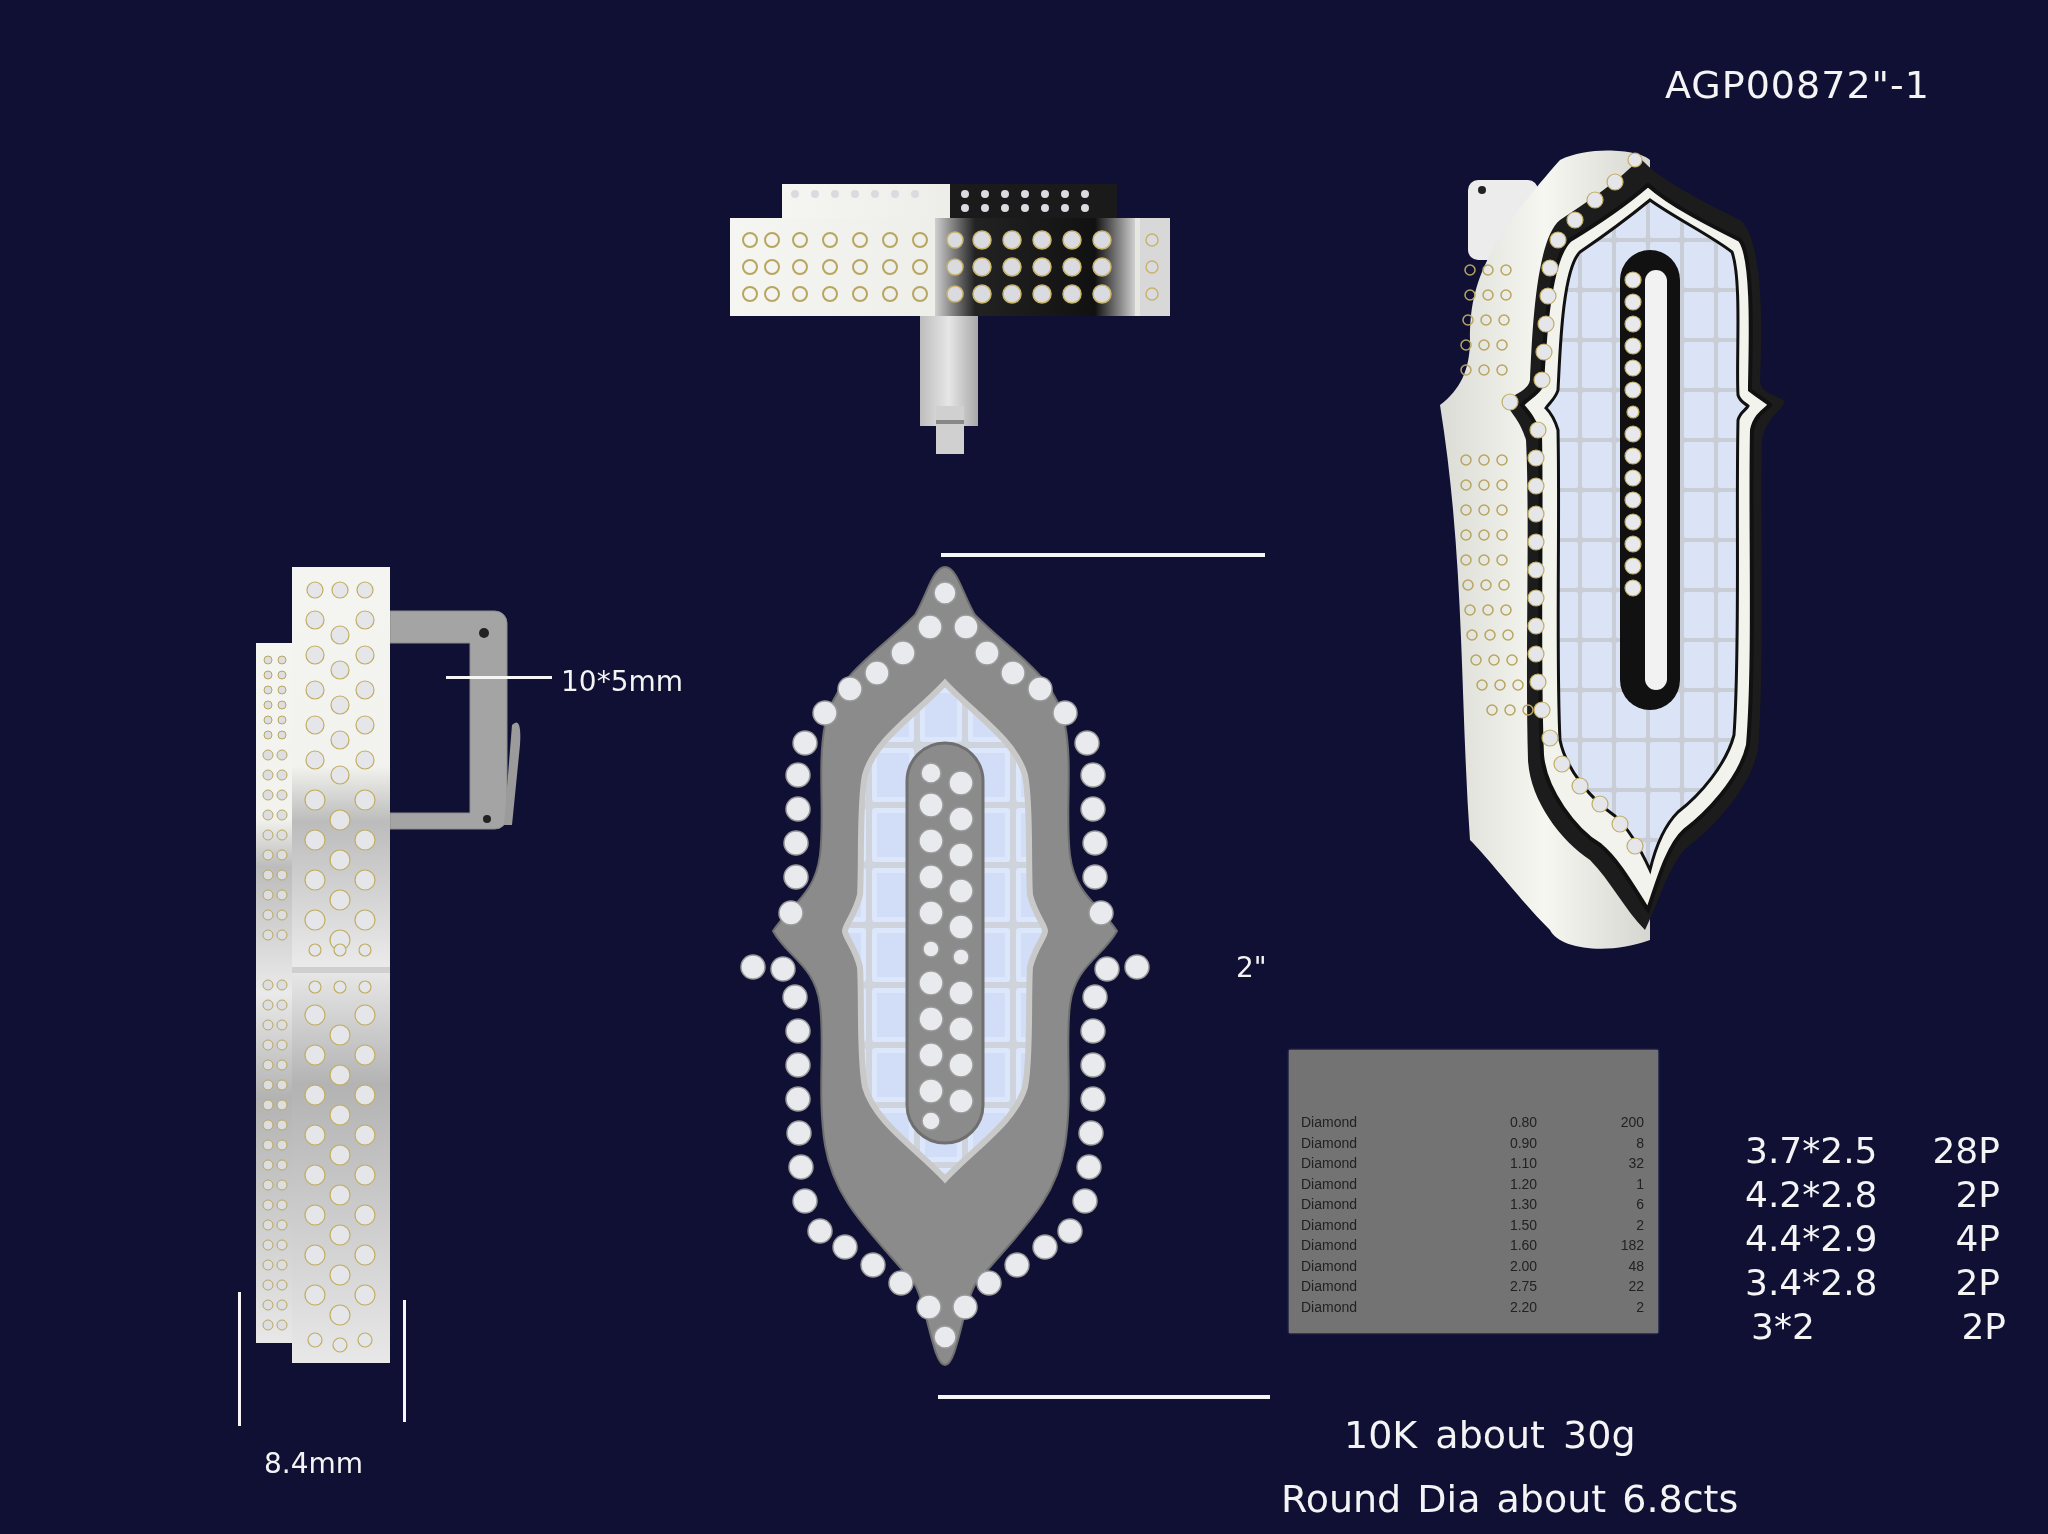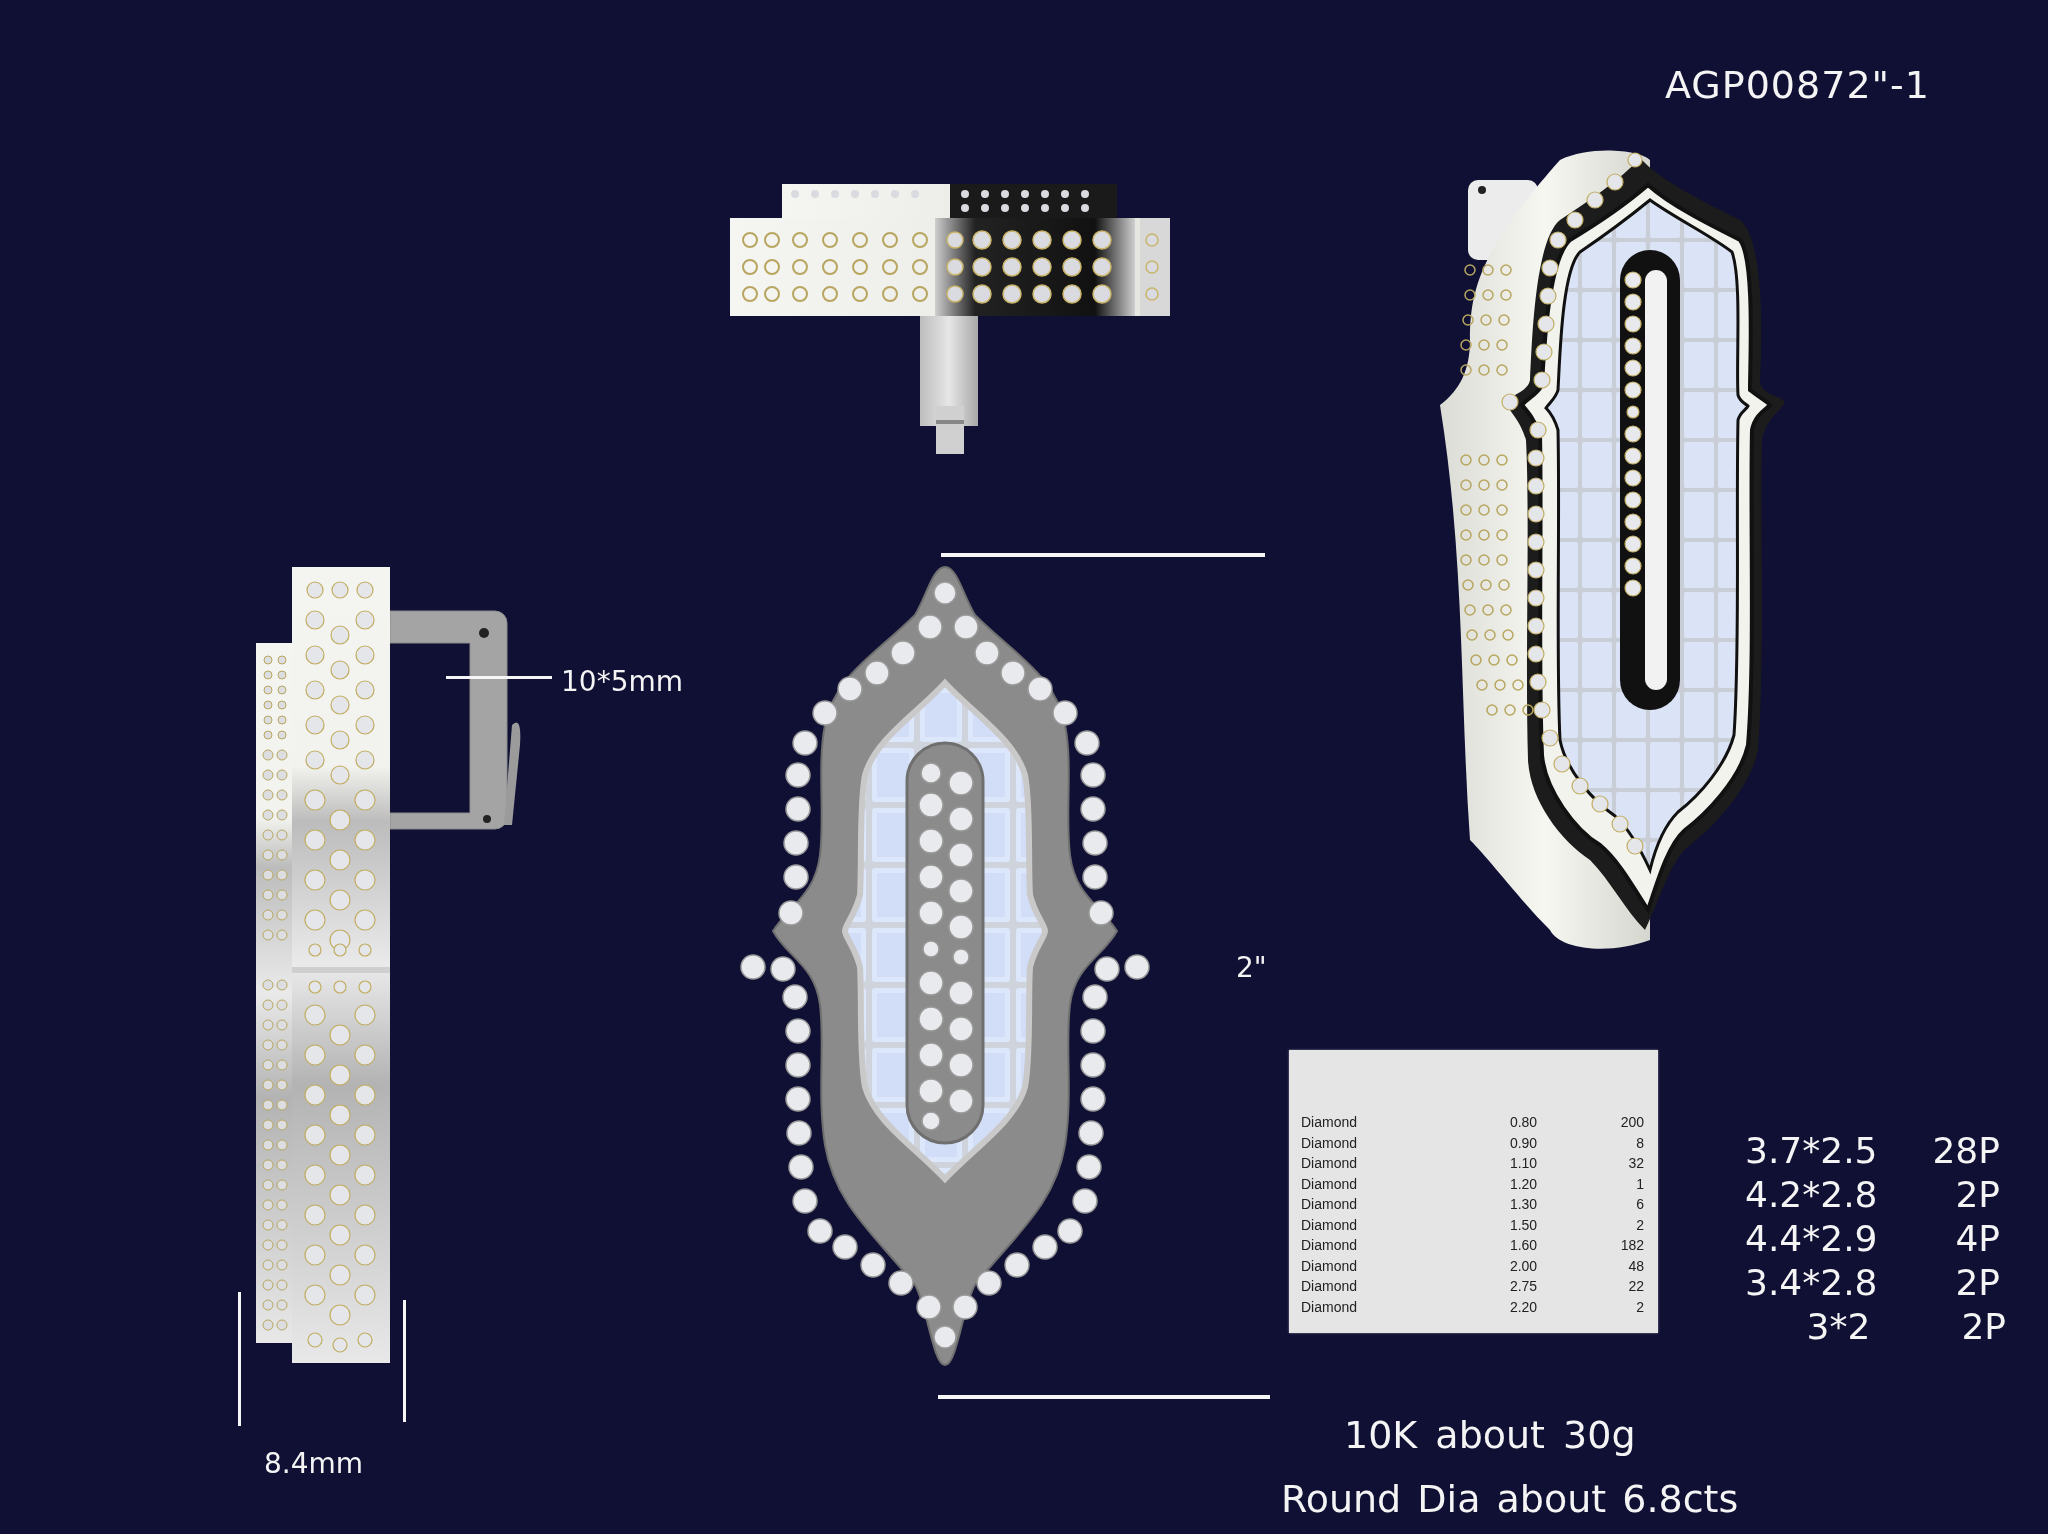--- a/index.html
+++ b/index.html
@@ -3,21 +3,21 @@
 <meta charset="utf-8">
 <style>
   html,body{margin:0;padding:0;}
   body{width:2048px;height:1534px;background:#0f1034;position:relative;overflow:hidden;
        font-family:"DejaVu Sans","Liberation Sans",sans-serif;color:#fff;}
   .label{position:absolute;color:#f4f4f4;white-space:nowrap;line-height:1;}
   .sku{left:1665px;top:66px;font-size:38px;letter-spacing:1px;}
   .dim{font-size:28px;}
   .line{position:absolute;background:#f6f6f6;}
   
-  .stone-table{position:absolute;left:1289px;top:1050px;width:369px;height:283px;background:#e5e5e5;
+  .stone-table{position:absolute;left:1289px;top:1050px;width:369px;height:283px;background:#737373;
        box-shadow:0 0 2px rgba(255,255,255,.5);}
   .stone-table table{position:absolute;left:12px;top:62px;border-collapse:collapse;
        font-family:"Liberation Sans","DejaVu Sans",sans-serif;font-size:14px;color:#222;}
   .stone-table td{height:20.5px;padding:0;}
   .stone-table td.c1{width:152px;}
   .stone-table td.c2{width:121px;text-align:center;padding-left:10px;margin-top:12px;}
   .stone-table td.c3{width:60px;text-align:right;}
   
   .bag{position:absolute;left:1745px;top:1094px;font-size:36px;color:#f4f4f4;
        font-family:"DejaVu Sans",sans-serif;margin-top:36px;}
@@ -593,19 +593,19 @@
     </div>
   <div class="row">
       <span class="size">4.4*2.9</span>
       <span class="qty">4P</span>
     </div>
   <div class="row">
       <span class="size">3.4*2.8</span>
       <span class="qty">2P</span>
     </div>
   <div class="row">
-      <span class="size" style="padding-left:6px;text-align:center;">3*2</span>
+      <span class="size" style="padding-left:6px;">3*2</span>
       <span class="qty">2P</span>
     </div>
 </div>
 
 <div class="label weight">10K about 30g</div>
 <div class="label carat">Round Dia about 6.8cts</div>
 
 </body></html>

